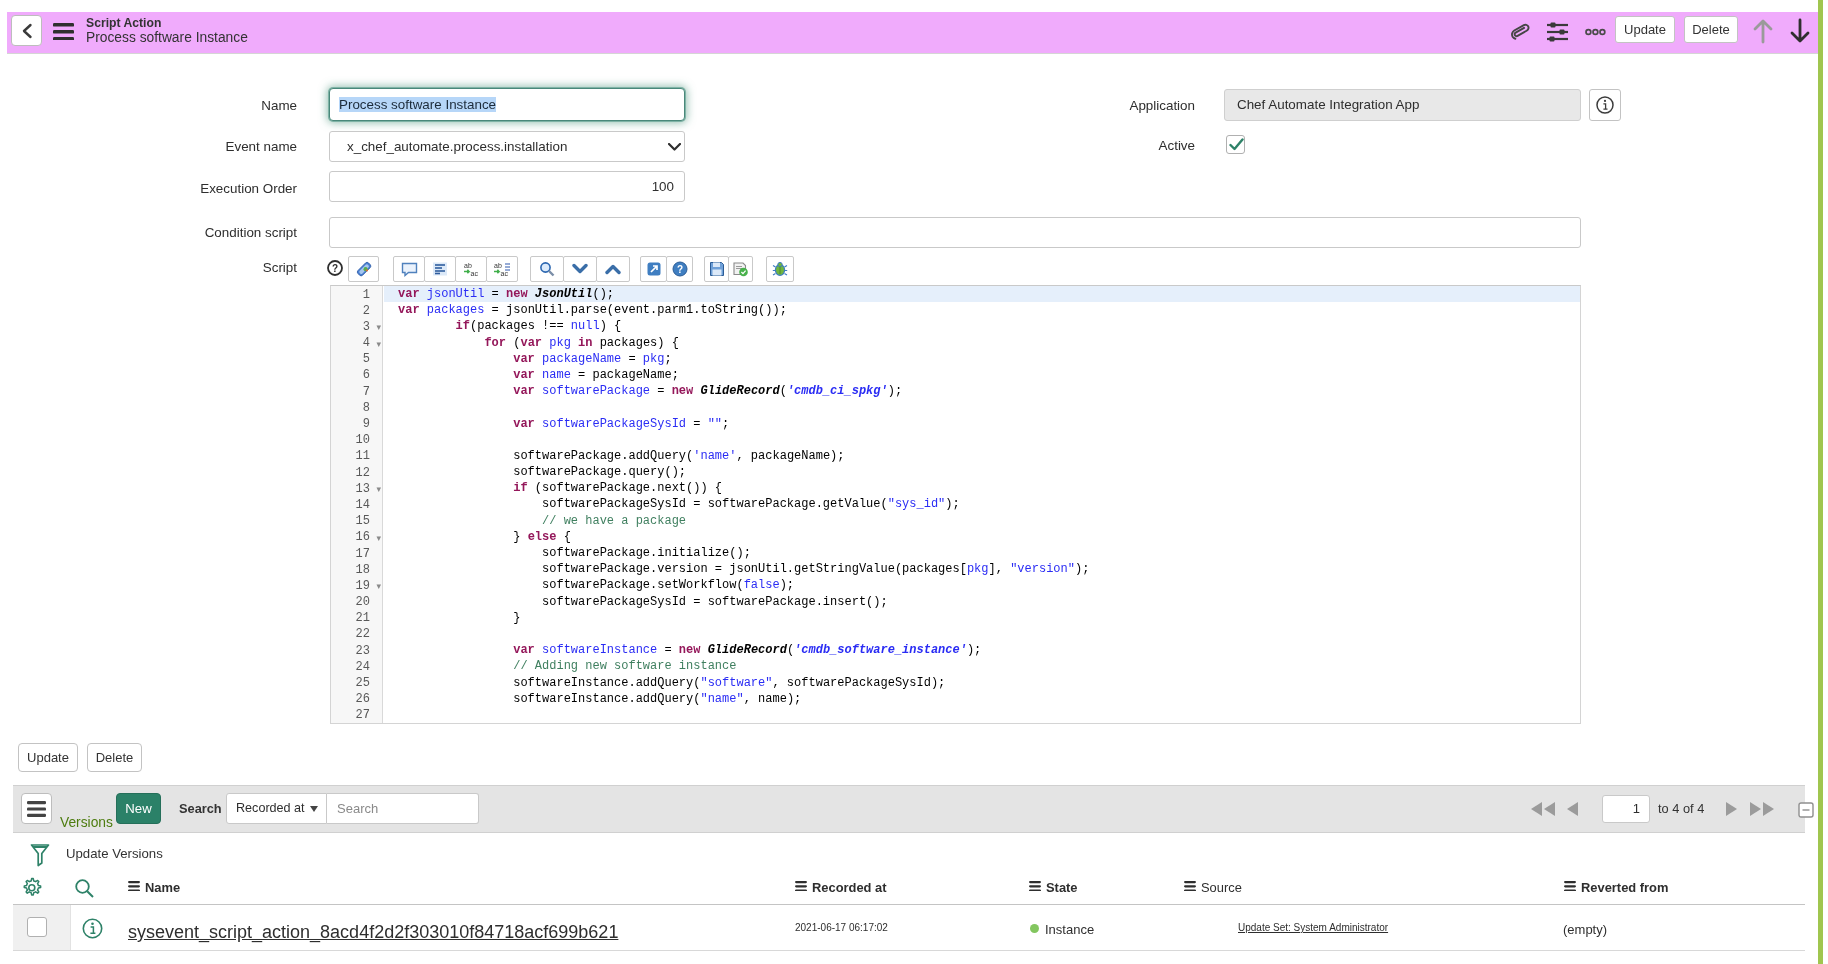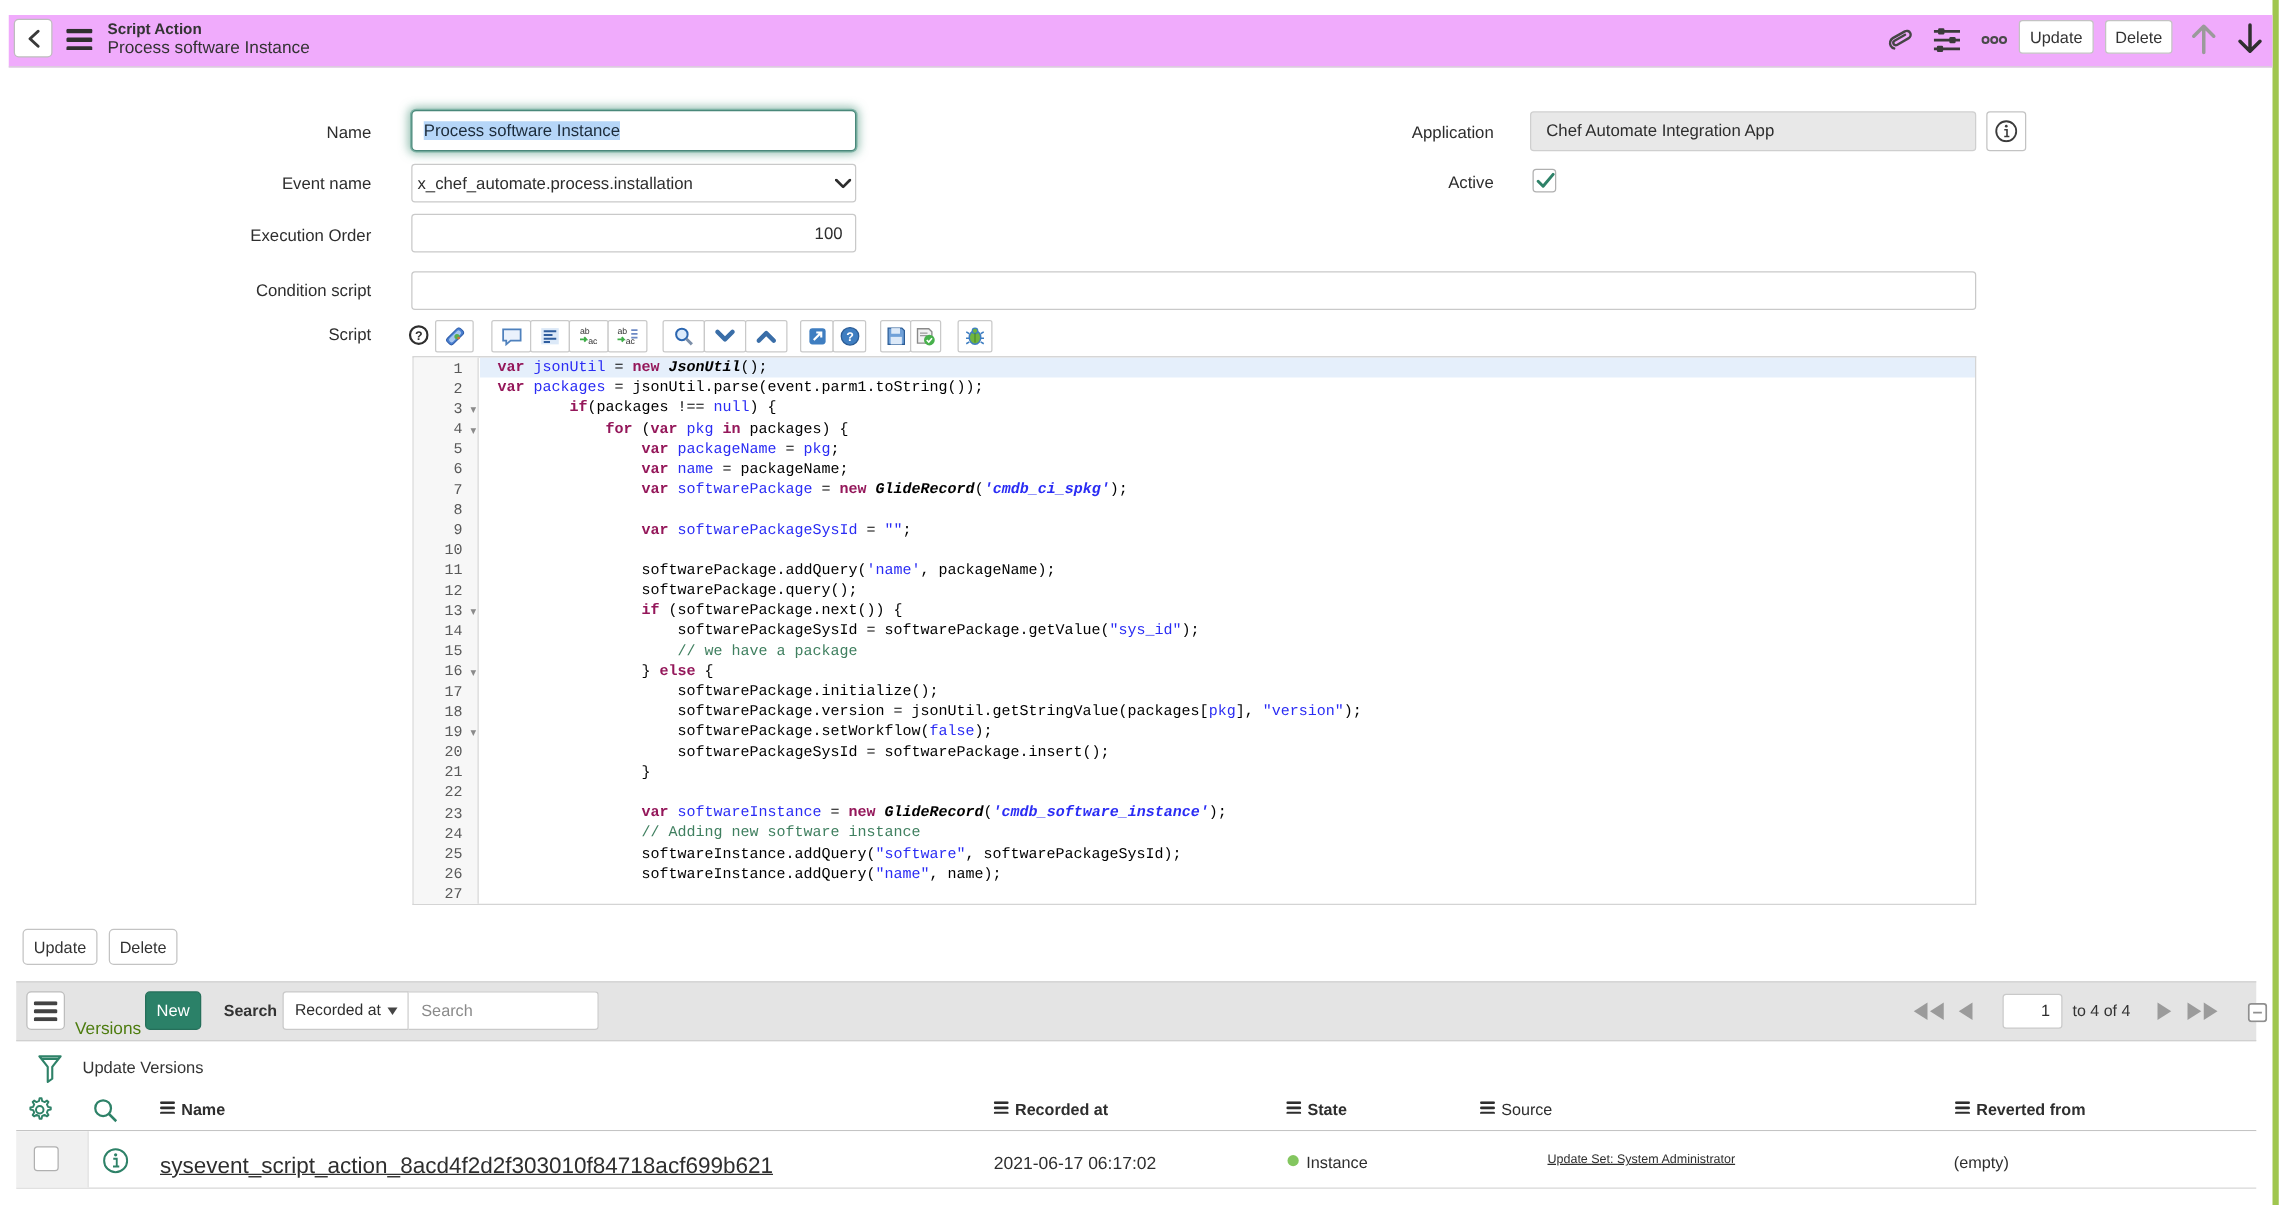--- a/index.html
+++ b/index.html
@@ -84,21 +84,21 @@
     </div>
 </div>
 <div class="lbl" style="right:1531px;top:97.5px">Name</div>
 <div class="lbl" style="right:1531px;top:138.5px">Event name</div>
 <div class="lbl" style="right:1531px;top:180.5px">Execution Order</div>
 <div class="lbl" style="right:1531px;top:224.5px">Condition script</div>
 <div class="lbl" style="right:1531px;top:259.5px">Script</div>
 <div class="lbl" style="right:633px;top:97.5px">Application</div>
 <div class="lbl" style="right:633px;top:137.5px">Active</div>
 <div class="abs" style="left:329px;top:88px;width:356px;height:33px;background:#fff;border:1px solid #49887a;border-radius:4px;box-shadow:0 0 0 1px #7fb3a6,0 0 8px 2px rgba(62,140,115,.55);line-height:31px;font-size:13.4px;padding-left:9px;color:#1c2b3a"><span style="background:#b6d6f8">Process software Instance</span></div>
-<div class="inp" style="left:329px;top:131px;width:356px;height:31px;line-height:29px;padding-left:4px">x_chef_automate.process.installation<span style="position:absolute;right:3px;top:11px">
+<div class="inp" style="left:329px;top:131px;width:356px;height:31px;line-height:29px;padding-left:17px">x_chef_automate.process.installation<span style="position:absolute;right:3px;top:11px">
       <svg width="13" height="8" viewBox="0 0 13 8" style="">
         <path d="M1 1 L6.5 6.5 L12 1" fill="none" stroke="#2e2e2e" stroke-width="2.2" stroke-linecap="round" stroke-linejoin="round"></path>
       </svg>
     </span></div>
 <div class="inp" style="left:329px;top:171px;width:356px;height:31px;line-height:29px;text-align:right;padding-right:10px">100</div>
 <div class="inp" style="left:329px;top:217px;width:1252px;height:31px"></div>
 <div class="inp" style="left:1224px;top:89px;width:357px;height:32px;line-height:30px;background:#e8e8e8;border-color:#cfcfcf;padding-left:12px">Chef Automate Integration App</div>
 <div class="btn" style="left:1589px;top:89px;width:32px;height:32px;border-radius:3px;display:flex;align-items:center;justify-content:center">
     <svg width="18" height="18" viewBox="0 0 18 18" style="">
       <circle cx="9" cy="9" r="8" fill="none" stroke="#3c3c3c" stroke-width="1.5"></circle>
@@ -440,16 +440,16 @@
 <div class="abs" style="left:13px;top:905px;width:58px;height:45px;background:#f0f0f0;border-right:1px solid #e2e2e2"></div>
 <div class="abs" style="left:27px;top:917px;width:20px;height:20px;background:#fff;border:1px solid #b0b0b0;border-radius:3px"></div>
 <div class="abs" style="left:82px;top:918px">
     <svg width="21" height="21" viewBox="0 0 21 21" style="">
       <circle cx="10.5" cy="10.5" r="9.2" fill="none" stroke="#2e8268" stroke-width="1.6"></circle>
       <circle cx="10.5" cy="5.8" r="1.3" fill="#2e8268"></circle>
       <path d="M8.6 9 L11.4 9 L11.4 15 M8.4 15.2 L13.4 15.2" fill="none" stroke="#2e8268" stroke-width="1.5"></path>
     </svg>
   </div>
 <div class="abs hl" style="left:128px;top:922px;font-size:18px">sysevent_script_action_8acd4f2d2f303010f84718acf699b621</div>
-<div class="abs" style="left:795px;top:922px;font-size:14px;color:#2e2e2e">2021-06-17 06:17:02</div>
+<div class="abs" style="left:795px;top:922px;font-size:10px;color:#2e2e2e">2021-06-17 06:17:02</div>
 <div class="abs" style="left:1030px;top:924px;width:9px;height:9px;border-radius:50%;background:#83c65f"></div>
 <div class="abs" style="left:1045px;top:922px;font-size:13px;color:#2e2e2e">Instance</div>
 <div class="abs hl" style="left:1238px;top:922px;font-size:10px">Update Set: System Administrator</div>
 <div class="abs" style="left:1563px;top:922px;font-size:13px;color:#2e2e2e">(empty)</div>
 </body></html>

